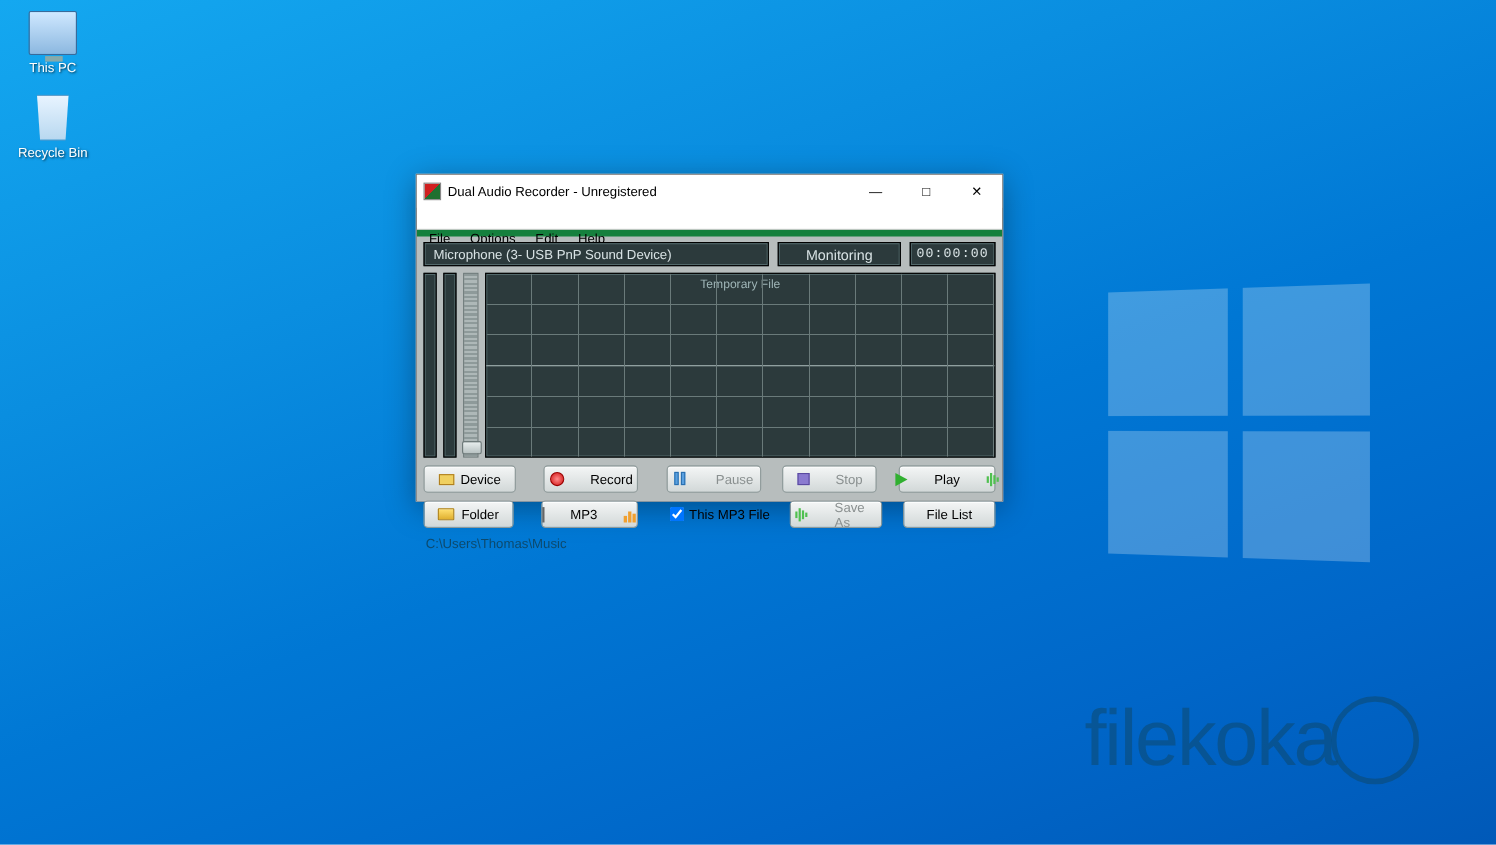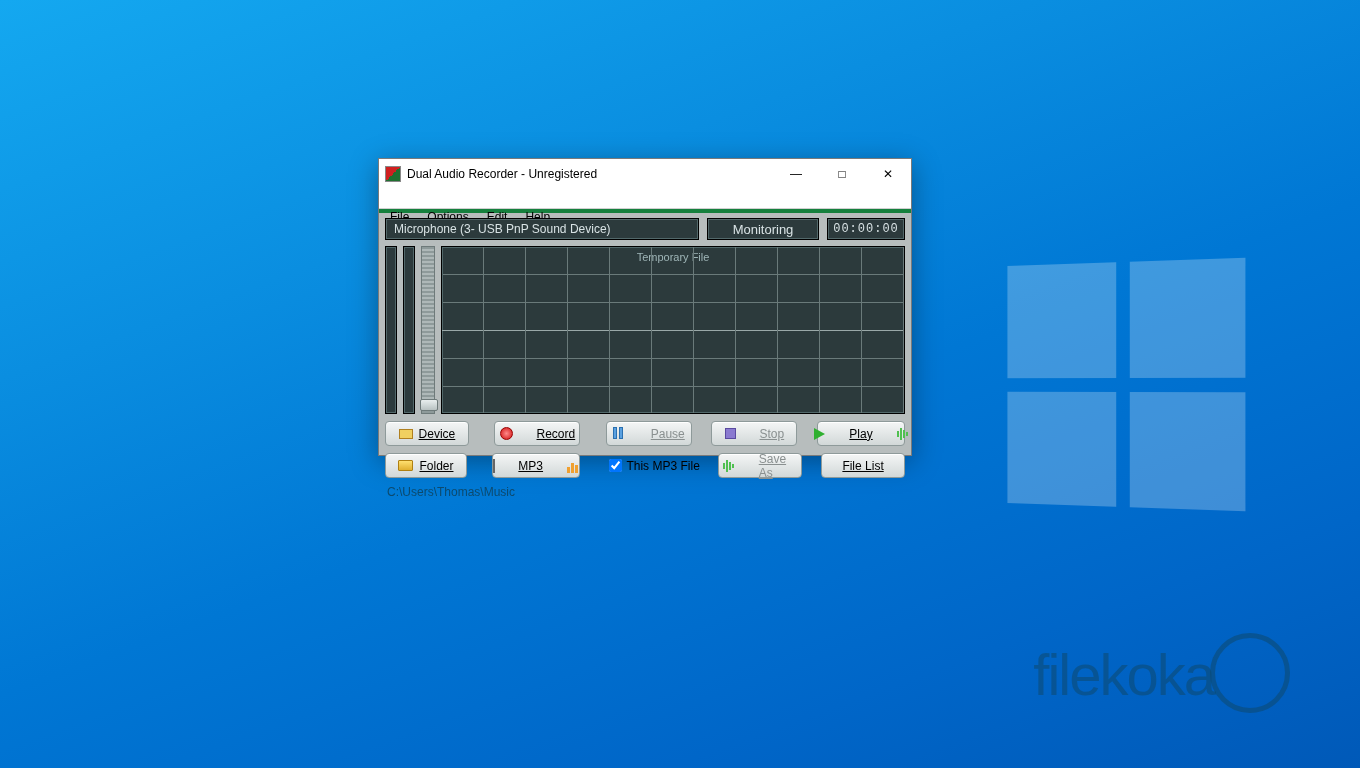--- a/index.html
+++ b/index.html
@@ -15,21 +15,21 @@
   position: absolute; right: 115px; top: 262px;
   width: 245px; height: 245px;
   display: grid; grid-template-columns: 1fr 1fr; grid-template-rows: 1fr 1fr;
   gap: 14px;
   transform: perspective(900px) rotateY(-14deg);
   opacity: 0.25;
 }
 .win-logo div { background: #ffffff; }
 .watermark {
   position: absolute; right: 70px; bottom: 55px;
-  font-size: 58px; font-weight: 400; letter-spacing: -2px;
+  font-size: 72px; font-weight: 400; letter-spacing: -2px;
   color: rgba(12, 73, 110, 0.55);
   font-family: Georgia, serif;
 }
 .watermark .bird {
   display: inline-block; width: 80px; height: 80px;
   border: 5px solid rgba(12,73,110,0.55); border-radius: 50%;
   vertical-align: -18px; margin-left: -4px;
   position: relative;
 }
 .desktop-icons { position: absolute; left: 10px; top: 10px; }
@@ -83,21 +83,21 @@
   height: 20px; padding: 0 4px; font-size: 12px;
   display: flex; gap: 4px; align-items: center;
   border-bottom: 1px solid #d0d0d0;
 }
 .menubar span { padding: 1px 7px; cursor: pointer; margin-top: 36px; }
 
 .client {
   background: #b7bdbd;
   padding: 5px 6px 2px 6px;
   height: calc(100% - 50px);
-  border-top: 4px solid #15803d;
+  border-top: 6px solid #15803d;
 }
 
 
 .statusrow { display: flex; gap: 8px; height: 22px; margin-bottom: 6px; }
 .lcd {
   background: #2c3a3c; color: #d8e2e4;
   border: 1px solid #000; font-size: 12px;
   display: flex; align-items: center; padding: 0 8px;
   box-shadow: inset 0 0 0 1px #52686a;
 }
@@ -141,21 +141,20 @@
 }
 
 
 .btnrow { display: flex; gap: 6px; height: 27px; margin-bottom: 5px; align-items: center; }
 .btn {
   height: 25px; background: linear-gradient(#f4f6f6,#d2d8d8);
   border: 1px solid #8e9a9a; border-radius: 4px;
   font-size: 12px; display: flex; align-items: center; justify-content: center;
   gap: 6px; cursor: pointer; color: #000; padding: 0 4px;
   box-shadow: inset 0 1px 0 #fff;
-  text-decoration: underline;
 }
 .btn.w1 { width: 86px; }
 .btn.w2 { width: 88px; gap: 24px; }
 .btn.disabled { color: #8a9090; cursor: default; }
 .icon { width: 14px; height: 14px; display: inline-block; }
 .i-rec { width: 13px; height: 13px; border-radius: 50%; background: radial-gradient(#ff8a8a,#d01010); border:1px solid #900; }
 .i-pause { display:flex; gap:2px; }
 .i-pause b { width:4px; height:12px; background:#5aa0e0; border:1px solid #2a70b0; }
 .i-stop { width:11px; height:11px; background:#8a7ad0; border:1px solid #5a4aa0; }
 .i-play { width:0; height:0; border-left:11px solid #30b030; border-top:6px solid transparent; border-bottom:6px solid transparent; }
@@ -178,20 +177,30 @@
   <div class="win-logo">
     <div></div>
       <div></div>
       <div></div>
       <div></div>
   </div>
   <div class="watermark">
     <span>filekoka</span><span class="bird"></span>
   </div>
 
+  <div class="desktop-icons">
+    <div class="dicon">
+      <div class="glyph pc-glyph"></div>
+      <div>This PC</div>
+    </div>
+    <div class="dicon">
+      <div class="bin-glyph"></div>
+      <div>Recycle Bin</div>
+    </div>
+  </div>
 
   <div class="window">
 
     <div class="titlebar">
       <span class="appicon"></span>
       <span class="title">Dual Audio Recorder - Unregistered</span>
       <span class="spacer"></span>
       <span class="winbtn">―</span>
       <span class="winbtn">□</span>
       <span class="winbtn close">✕</span>

